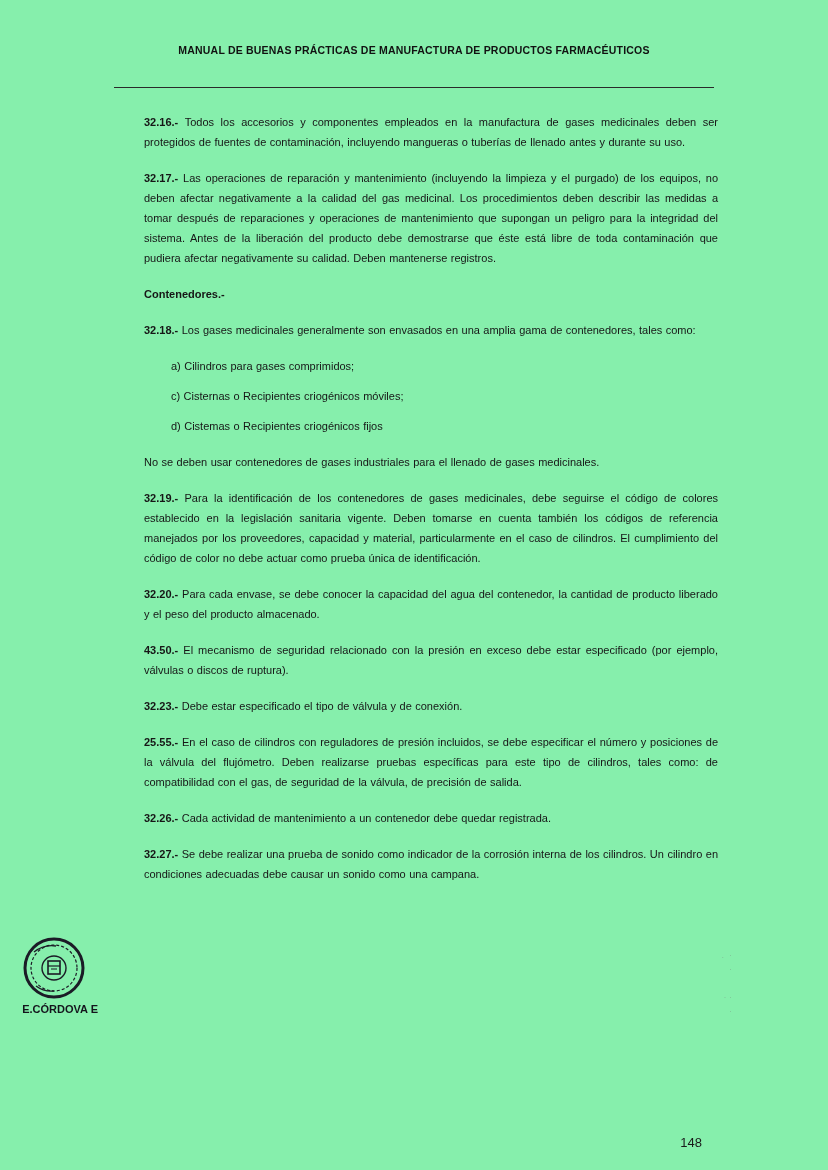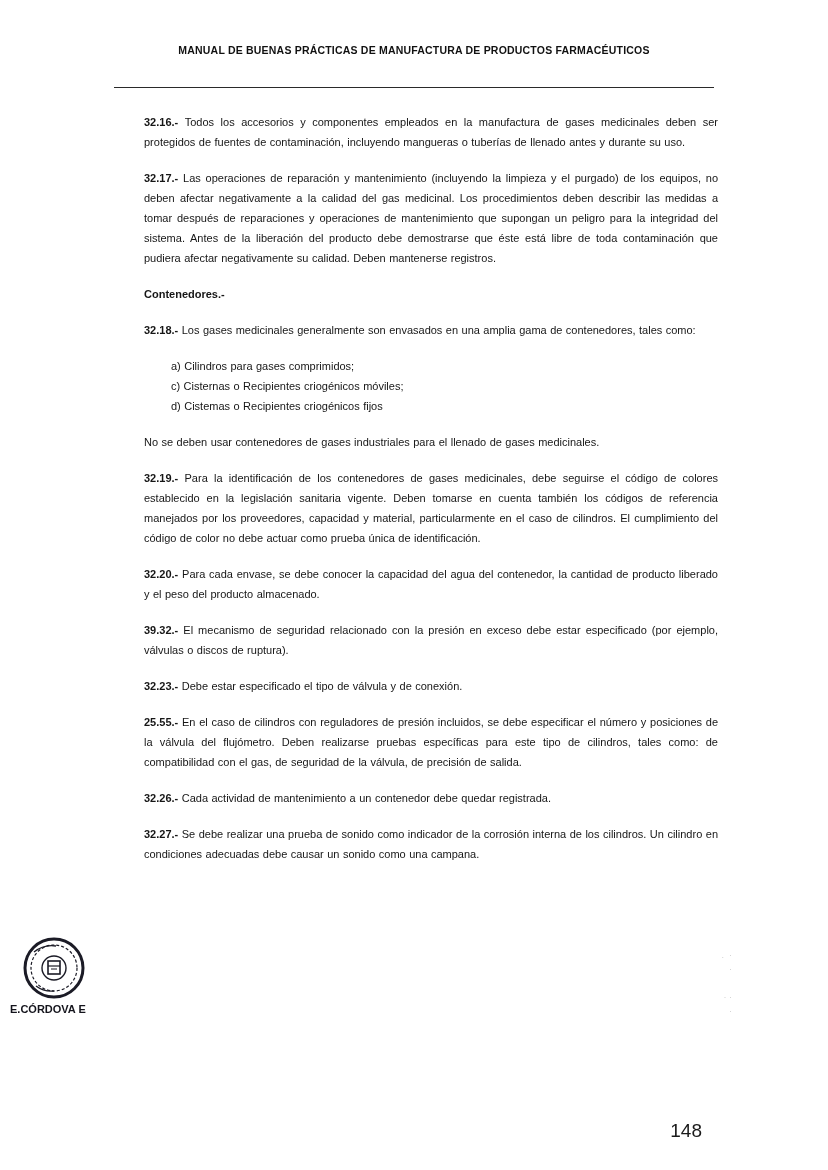--- a/index.html
+++ b/index.html
@@ -1,20 +1,20 @@
 <!DOCTYPE html>
 <html><head>
 <meta charset="utf-8">
 <style>
   html,body { margin:0; padding:0; background:#e8e8e8; }
   .page {
     position:relative;
     width:828px; height:1170px;
     margin:0 auto;
-    background:#ffffff;
+    background:#86efac;
     font-family:"Liberation Sans", sans-serif;
     color:#161616;
     overflow:hidden;
     box-shadow:0 0 4px rgba(0,0,0,.25);
   }
   .header-title {
     position:absolute; top:44px; left:0; width:100%;
     text-align:center;
     font-size:10.5px; font-weight:bold; letter-spacing:.2px;
     color:#111;
@@ -26,33 +26,33 @@
   .doc-body {
     position:absolute; top:112px; left:144px; width:574px;
     font-size:11px; line-height:20px;
     text-align:justify;
     word-spacing:.4px;
   }
   .para { margin:0 0 16px 0; }
   .para.heading { font-weight:bold; text-align:left;margin-top:16px; }
   .pnum { font-weight:bold; }
   .list-block { margin:0 0 16px 27px; }
-  .list-item { text-align:left; }
+  .list-item { text-align:left;margin-top:10px; }
   .stamp {
     position:absolute; left:10px; top:936px; width:88px;
-    text-align:left;
+    text-align:right;
   }
   .seal { display:block; margin:0 auto; }
   .stamp-name {
     font-size:11px; font-weight:bold; color:#14141c;
     margin-top:1px; white-space:nowrap;
   }
   .page-number {
-    position:absolute; right:126px; bottom:28px;
-    font-size:19px; color:#1a1a1a;
+    position:absolute; right:126px; bottom:20px;
+    font-size:13px; color:#1a1a1a;
   }
   .scan-noise {
     position:absolute; right:96px; top:948px; width:26px; height:90px;
     opacity:.35; font-size:9px; color:#777; line-height:14px; text-align:right;
   }
 </style>
 </head>
 <body>
 
 <div class="page">
@@ -67,21 +67,21 @@
       <div class="para heading">Contenedores.-</div>
       <div class="para"><span class="pnum">32.18.- </span>Los gases medicinales generalmente son envasados en una amplia gama de contenedores, tales como:</div>
       <div class="list-block">
         <div class="list-item">a) Cilindros para gases comprimidos;</div>
         <div class="list-item">c) Cisternas o Recipientes criogénicos móviles;</div>
         <div class="list-item">d) Cistemas o Recipientes criogénicos fijos</div>
       </div>
       <div class="para">No se deben usar contenedores de gases industriales para el llenado de gases medicinales.</div>
       <div class="para"><span class="pnum">32.19.- </span>Para la identificación de los contenedores de gases medicinales, debe seguirse el código de colores establecido en la legislación sanitaria vigente. Deben tomarse en cuenta también los códigos de referencia manejados por los proveedores, capacidad y material, particularmente en el caso de cilindros. El cumplimiento del código de color no debe actuar como prueba única de identificación.</div>
       <div class="para"><span class="pnum">32.20.- </span>Para cada envase, se debe conocer la capacidad del agua del contenedor, la cantidad de producto liberado y el peso del producto almacenado.</div>
-      <div class="para"><span class="pnum">39.32.- </span>El mecanismo de seguridad relacionado con la presión en exceso debe estar especificado (por ejemplo, válvulas o discos de ruptura).</div>
+      <div class="para"><span class="pnum">43.50.- </span>El mecanismo de seguridad relacionado con la presión en exceso debe estar especificado (por ejemplo, válvulas o discos de ruptura).</div>
       <div class="para"><span class="pnum">32.23.- </span>Debe estar especificado el tipo de válvula y de conexión.</div>
       <div class="para"><span class="pnum">25.55.- </span>En el caso de cilindros con reguladores de presión incluidos, se debe especificar el número y posiciones de la válvula del flujómetro. Deben realizarse pruebas específicas para este tipo de cilindros, tales como: de compatibilidad con el gas, de seguridad de la válvula, de precisión de salida.</div>
       <div class="para"><span class="pnum">32.26.- </span>Cada actividad de mantenimiento a un contenedor debe quedar registrada.</div>
       <div class="para"><span class="pnum">32.27.- </span>Se debe realizar una prueba de sonido como indicador de la corrosión interna de los cilindros. Un cilindro en condiciones adecuadas debe causar un sonido como una campana.</div>
     </div>
 
   <div class="stamp">
     <svg class="seal" width="72" height="66" viewBox="0 0 72 66">
       <circle cx="36" cy="32" r="29" fill="none" stroke="#1b1b26" stroke-width="3"></circle>
       <circle cx="36" cy="32" r="23" fill="none" stroke="#1b1b26" stroke-width="1.2" stroke-dasharray="3 2"></circle>

